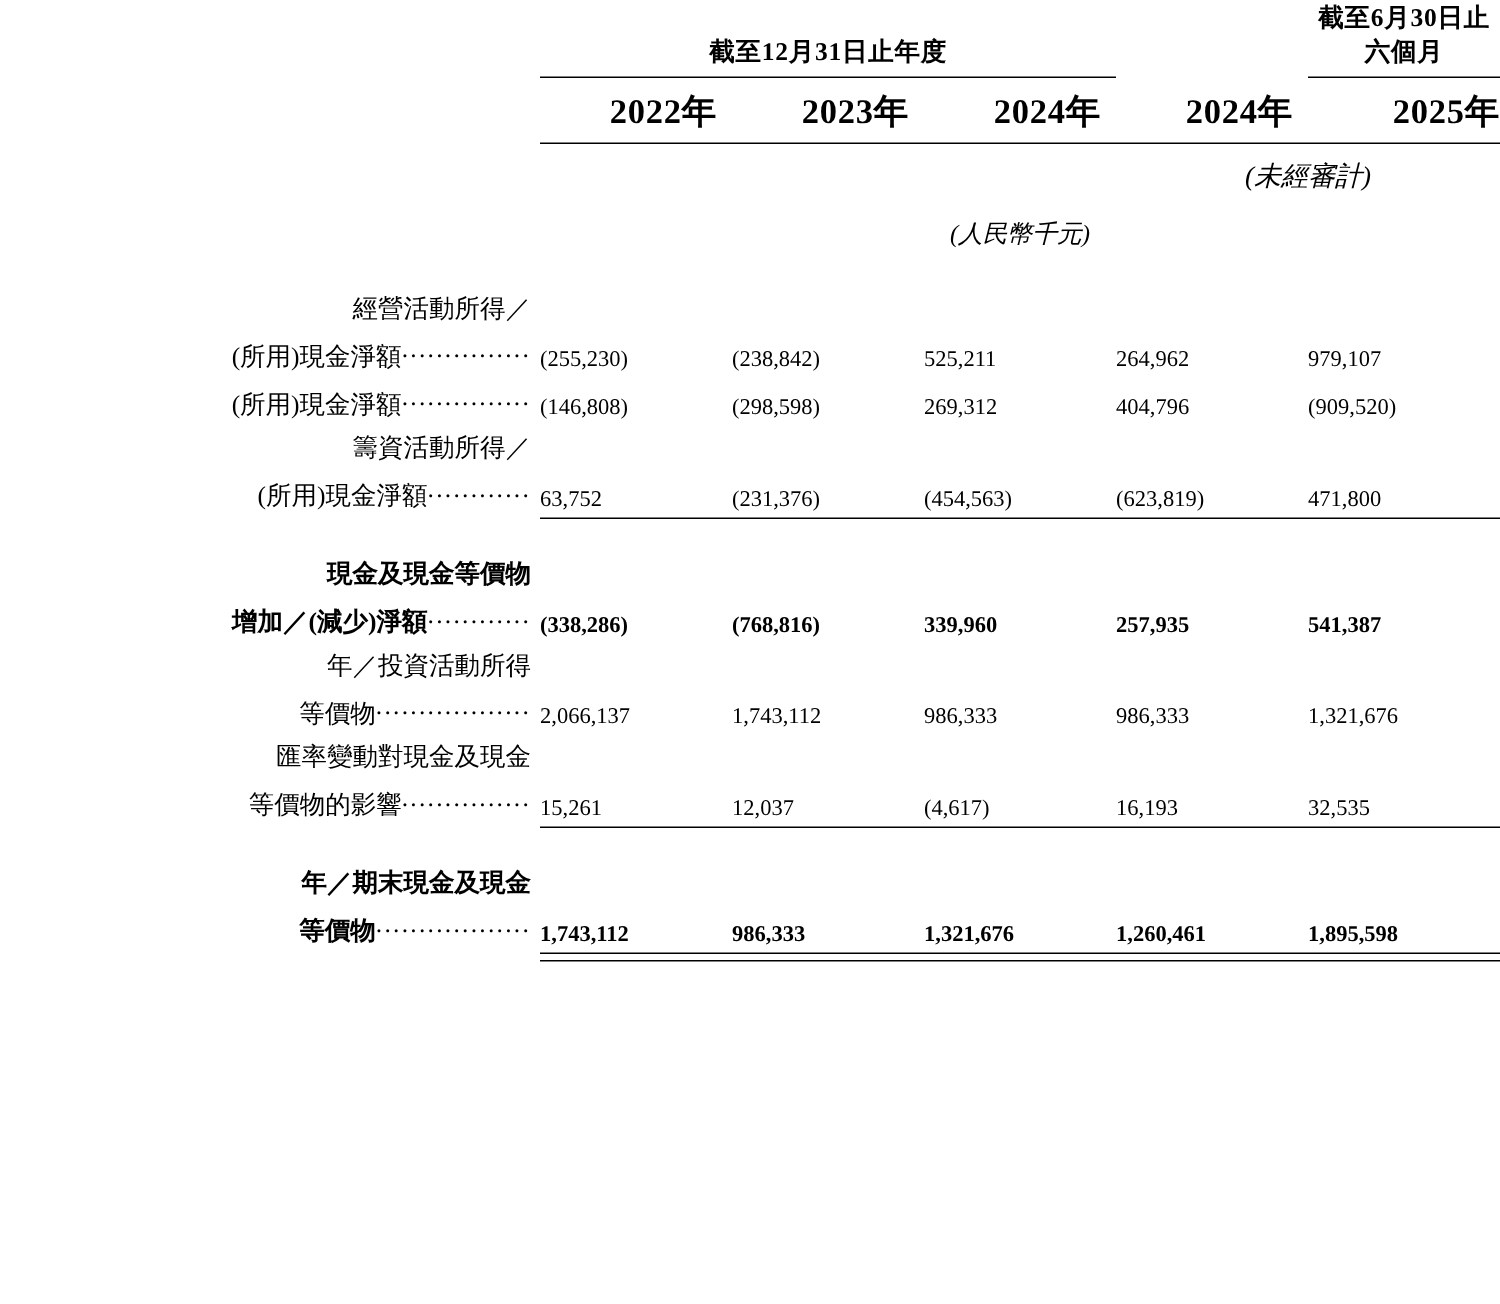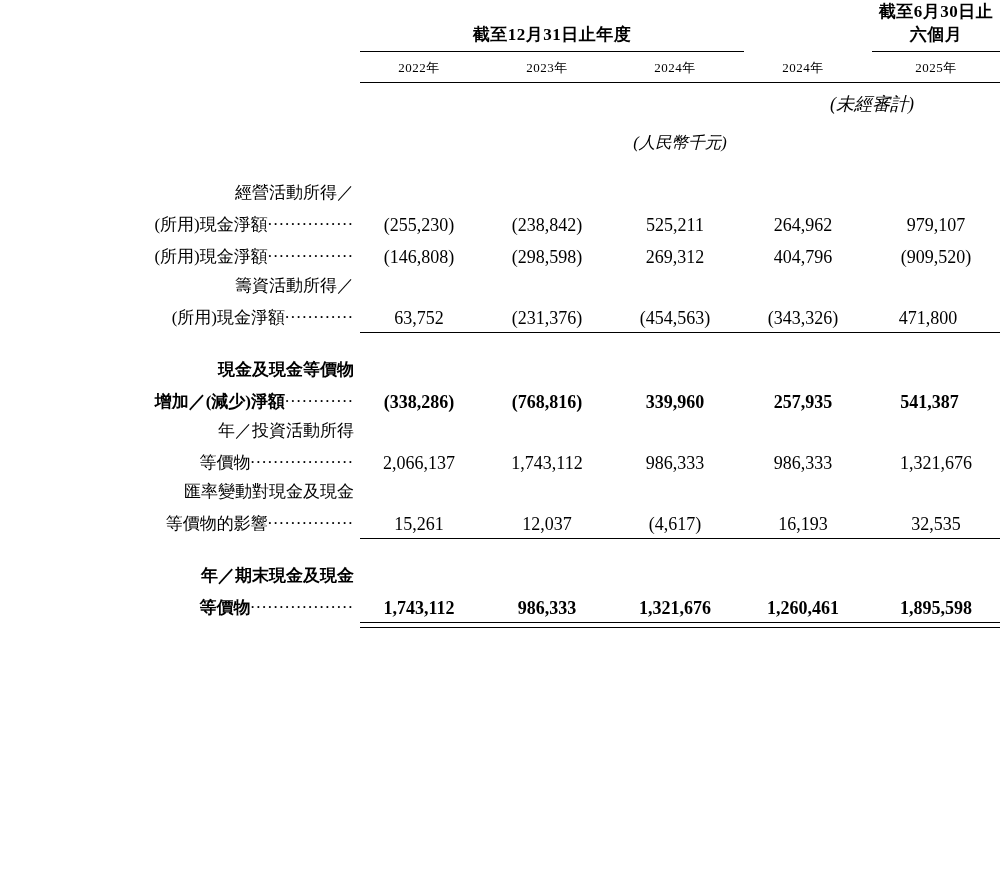--- a/index.html
+++ b/index.html
@@ -42,23 +42,23 @@
     font-family: "Liberation Serif", "DejaVu Serif", serif;
     font-weight: bold;
     font-size: 17px;
     padding-bottom: 5px;
     letter-spacing: 0.5px;
   }
   .rule-under {
     border-bottom: 1.2px solid #000;
   }
   .yr-head {
-    text-align: center;
-    font-weight: normal;
-    font-size: 13px;
+    text-align: right;
+    font-weight: bold;
+    font-size: 23px;
     padding: 7px 10px 5px 0;
     letter-spacing: 0.5px;
   }
   .sub-note {
     text-align: center;
     font-style: italic;
     font-size: 18px;
     padding: 9px 0 2px 0;
   }
   .currency-note {
@@ -71,22 +71,22 @@
   
   .lbl {
     text-align: right;
     font-size: 17px;
     padding: 3px 6px 3px 0;
     white-space: nowrap;
   }
   .lbl.indent { padding-left: 16px; }
   .lbl.bold   { font-weight: bold; }
   .num {
-    text-align: center;
-    font-size: 18px;
+    text-align: left;
+    font-size: 15px;
     padding: 3px 10px 3px 0;
     white-space: nowrap;
     font-variant-numeric: lining-nums;
   }
   .num.bold { font-weight: bold; }
   .spacer-md td { height: 22px; }
 
   
   .leader {
     display: inline-block;
@@ -204,21 +204,21 @@
     <td class="lbl">籌資活動所得／</td>
     <td colspan="5"></td>
   </tr>
   <tr>
     <td class="lbl indent">
       <span>(所用)現金淨額</span><span class="leader">............</span>
     </td>
     <td class="num">63,752</td>
     <td class="num">(231,376)</td>
     <td class="num">(454,563)</td>
-    <td class="num">(343,326)</td>
+    <td class="num">(623,819)</td>
     <td class="num" style="padding-right:16px">471,800</td>
   </tr>
 
   <tr class="rule-row">
     <td></td>
     <td>
             <div class="rule-seg"></div>
           </td>
     <td>
             <div class="rule-seg"></div>

